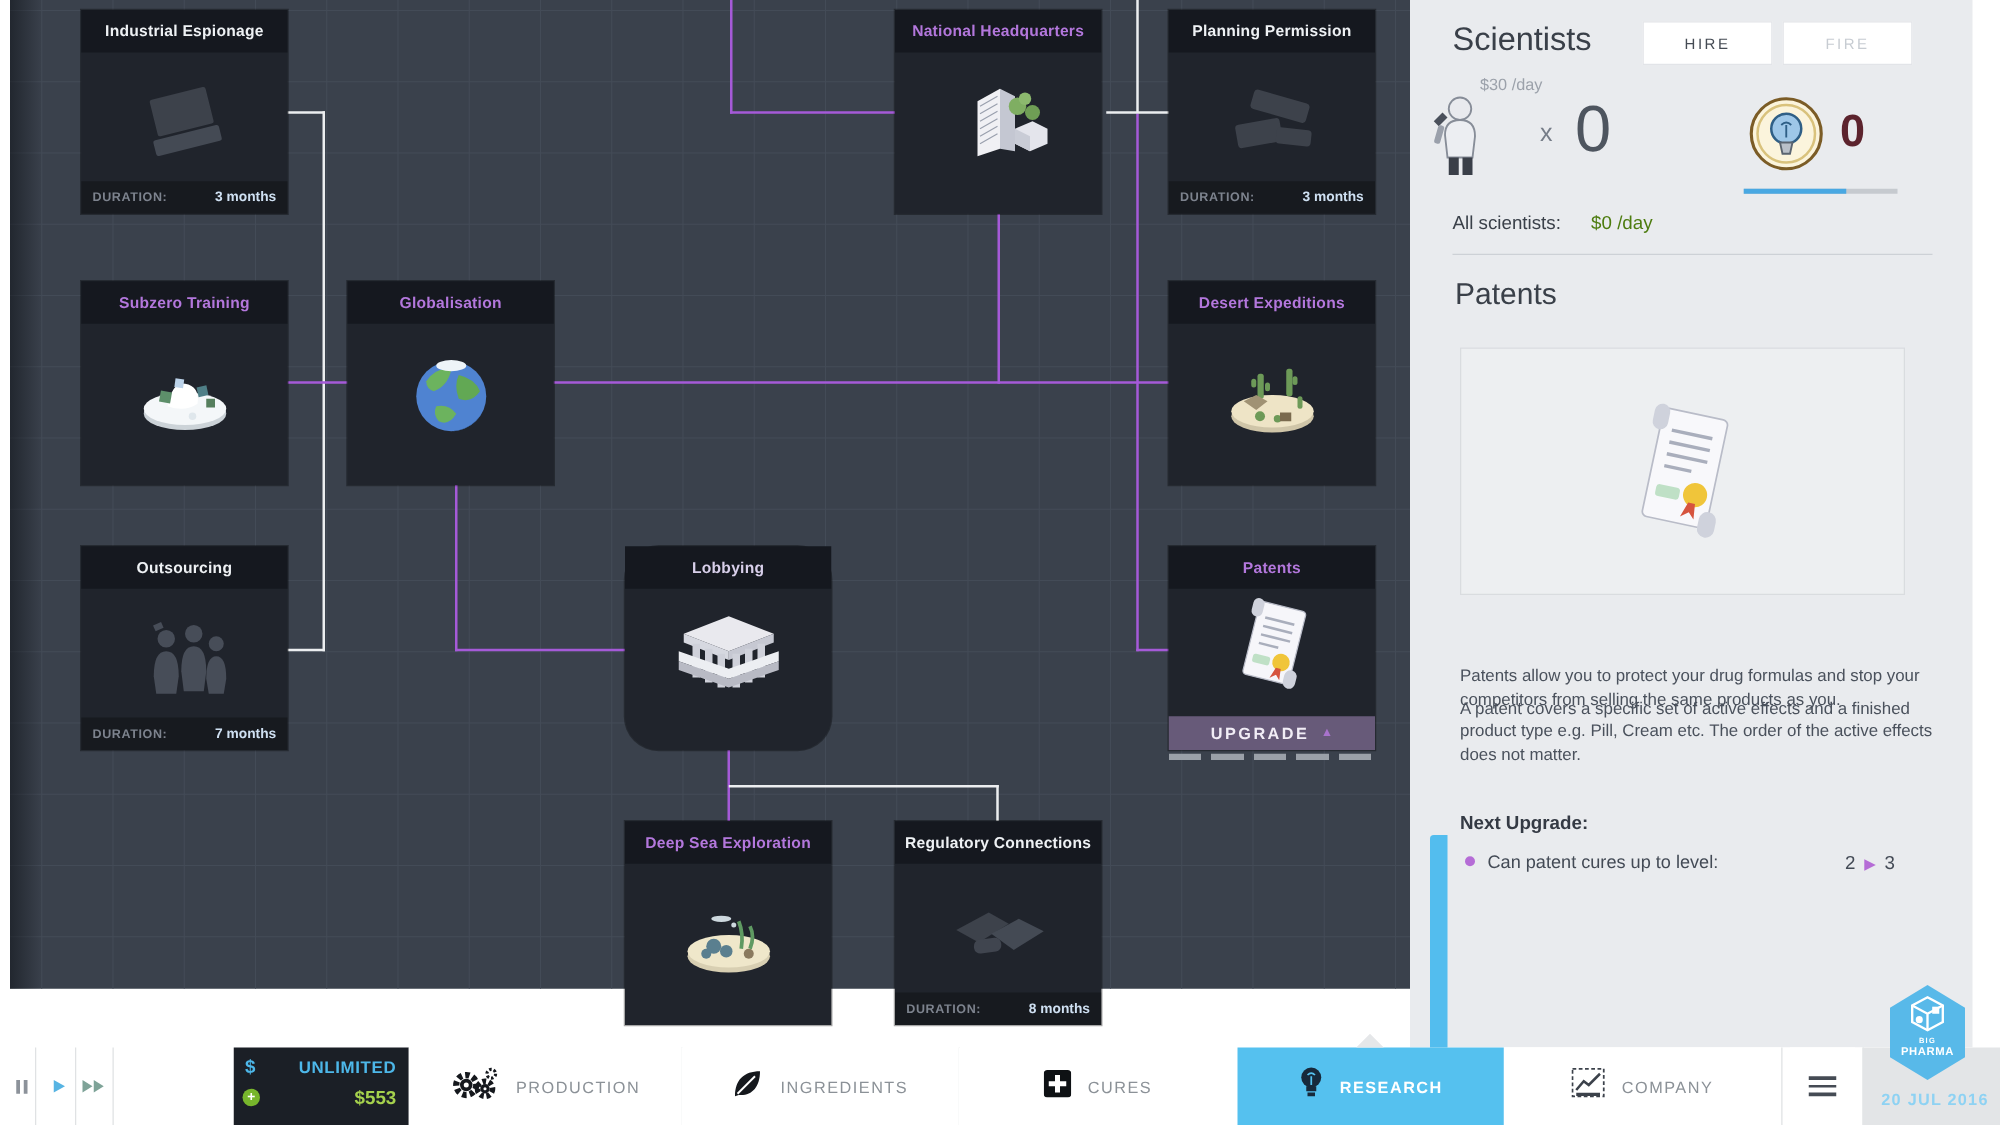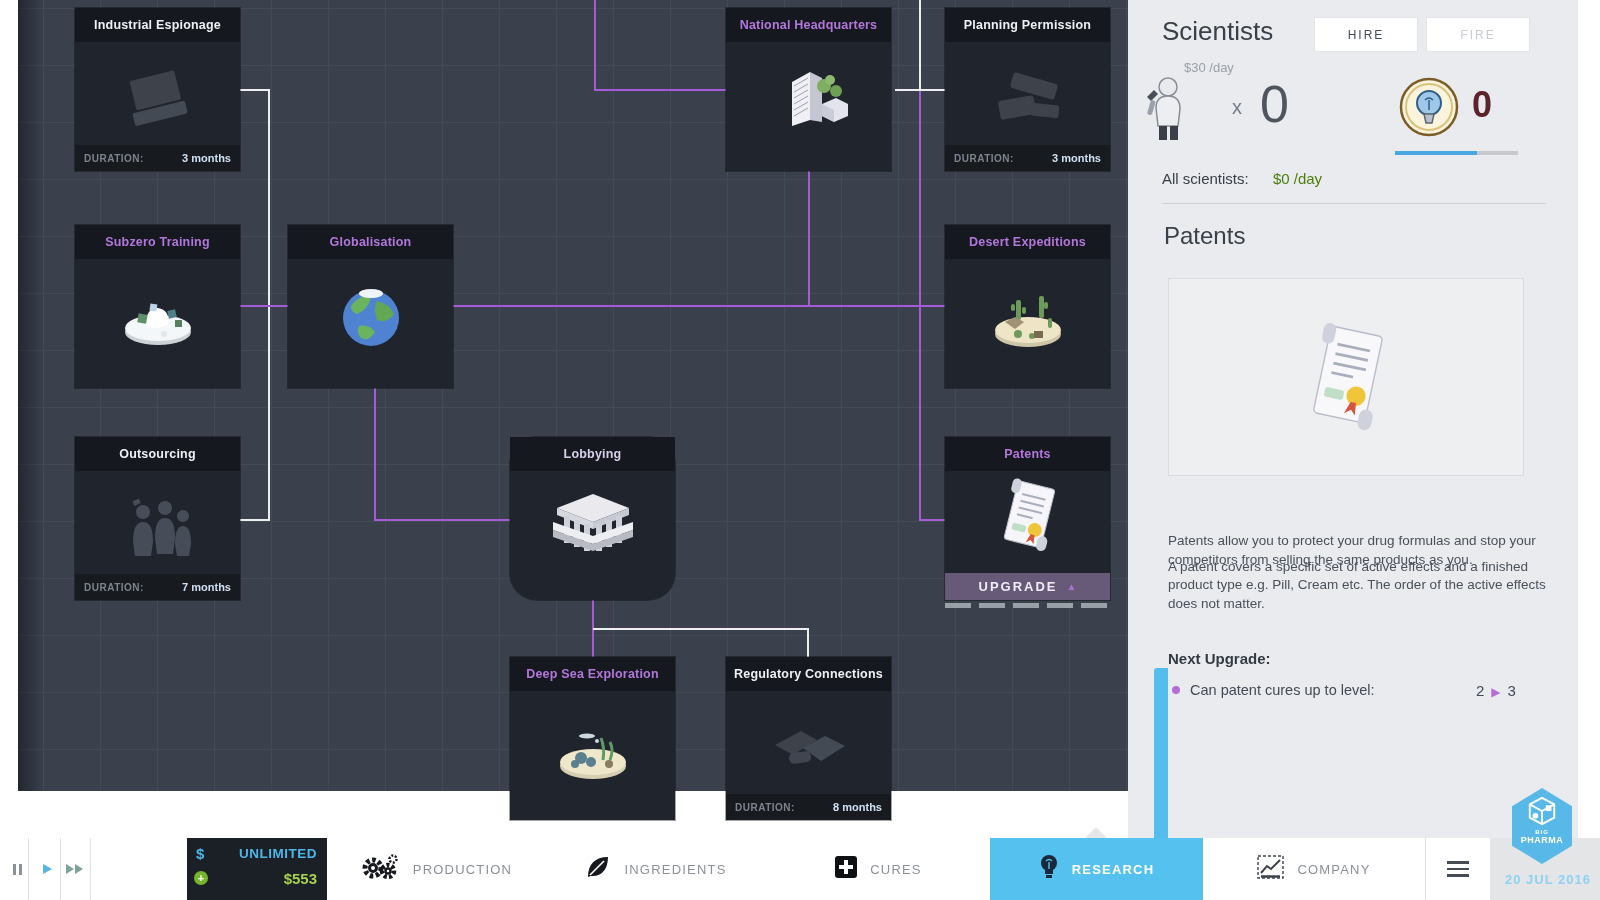--- a/index.html
+++ b/index.html
@@ -1,20 +1,20 @@
 <!DOCTYPE html>
 <html><head>
 <meta charset="utf-8">
 <style>
   html,body{margin:0;padding:0;width:1600px;height:900px;overflow:hidden;
     font-family:"Liberation Sans","DejaVu Sans",sans-serif;background:#fff;}
   #app{position:relative;width:1600px;height:900px;overflow:hidden;}
 
   
-  #canvas{position:absolute;left:18px;top:0;width:1150px;height:791px;background:#3a414c;
+  #canvas{position:absolute;left:8px;top:0;width:1150px;height:791px;background:#3a414c;
     background-image:linear-gradient(#434b57 1px,transparent 1px),
                      linear-gradient(90deg,#434b57 1px,transparent 1px);
     background-size:57px 57px;background-position:25px 8px;}
   #canvas::before{content:"";position:absolute;left:0;top:0;bottom:0;width:26px;z-index:3;
     background:linear-gradient(90deg,rgba(10,13,18,.5),rgba(10,13,18,0));pointer-events:none;}
   .conn{position:absolute;z-index:1;}
   .conn.researched{background:#a55ad8;}
   .conn.unresearched{background:#eceef0;}
 
   .node{position:absolute;width:165px;height:163px;z-index:2;display:flex;flex-direction:column;

